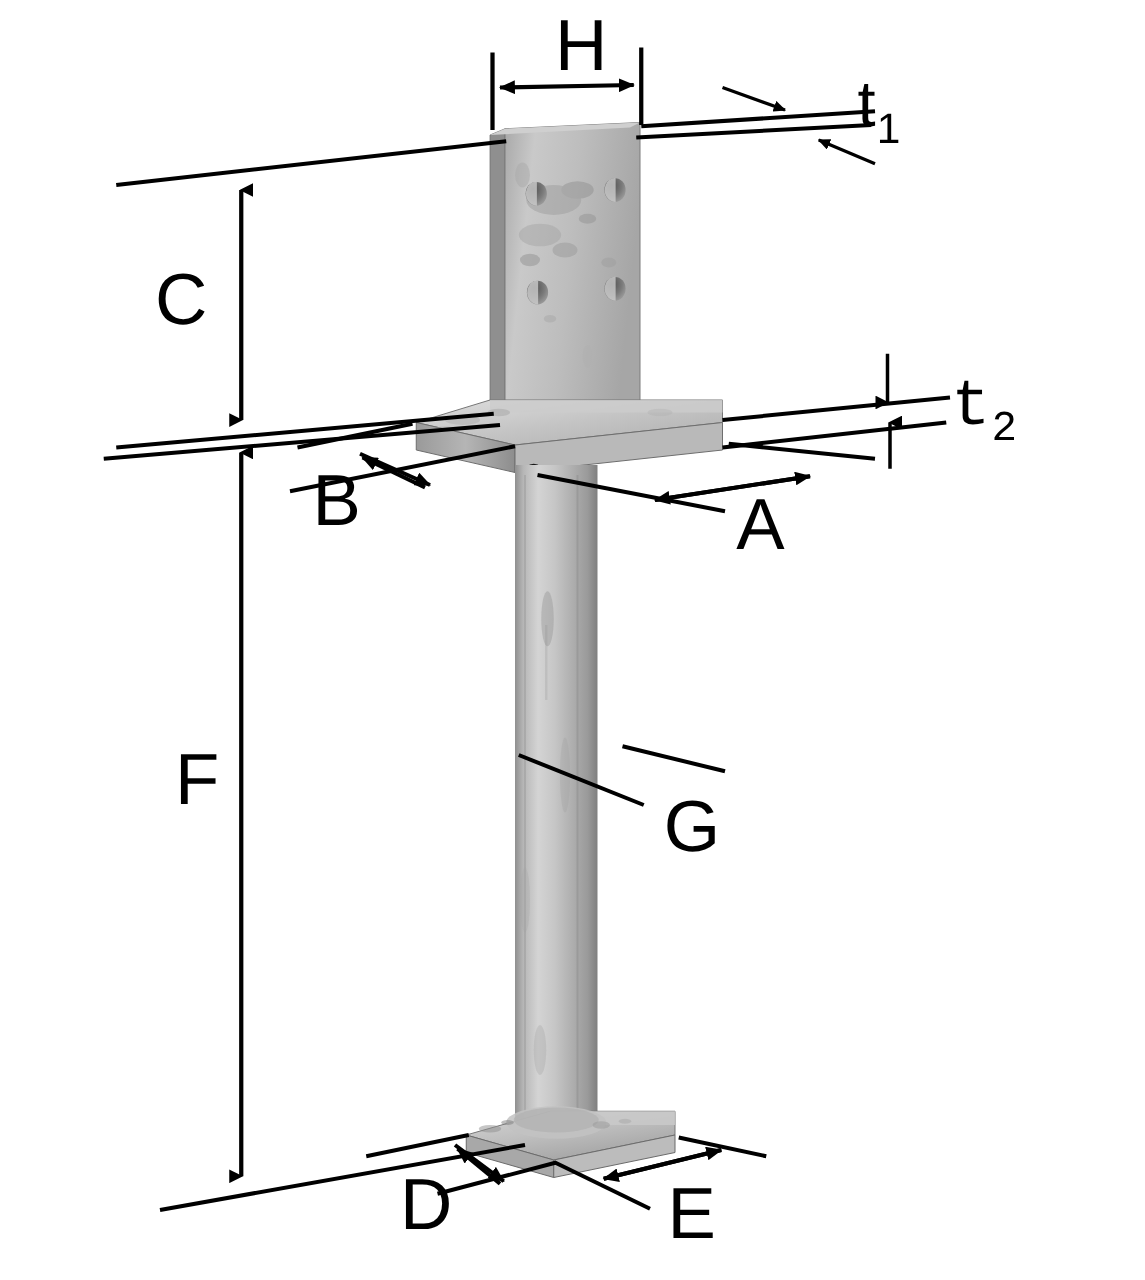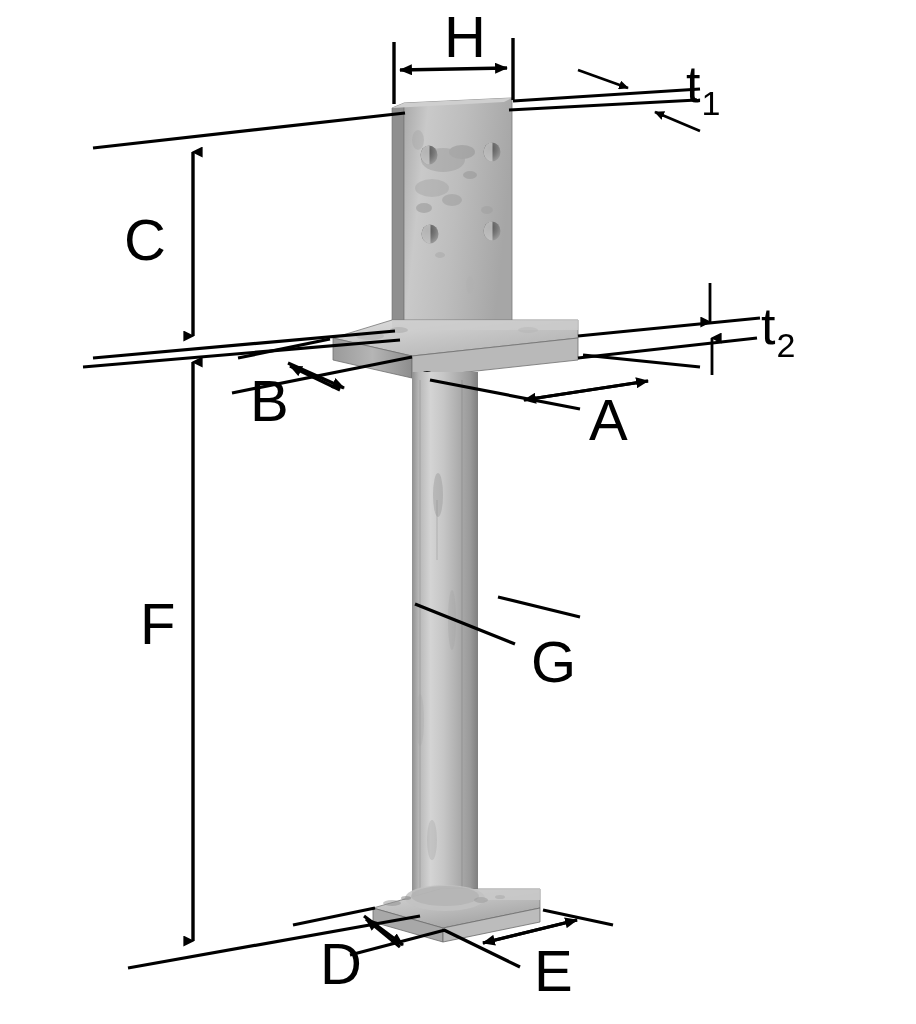--- a/index.html
+++ b/index.html
@@ -263,21 +263,21 @@
       </g>
     </g>
   </svg>
 
   <div class="dim-label big" style="left:444px; top:8px;">H</div>
 
   <div class="dim-label thk" style="left:686px; top:58px;"><span>t</span><span class="sub">1</span></div>
 
   <div class="dim-label big" style="left:124px; top:211px;">C</div>
 
-  <div class="dim-label thk" style="left:761px; top:300px;"><span>t</span><span class="sub">2</span></div>
+  <div class="dim-label thk" style="left:761px; top:300px;font-family:Liberation Mono, monospace;"><span>t</span><span class="sub">2</span></div>
 
   <div class="dim-label big" style="left:250px; top:372px;">B</div>
 
   <div class="dim-label big" style="left:589px; top:391px;">A</div>
 
   <div class="dim-label big" style="left:140px; top:595px;">F</div>
 
   <div class="dim-label big" style="left:531px; top:633px;">G</div>
 
   <div class="dim-label big" style="left:320px; top:935px;">D</div>

